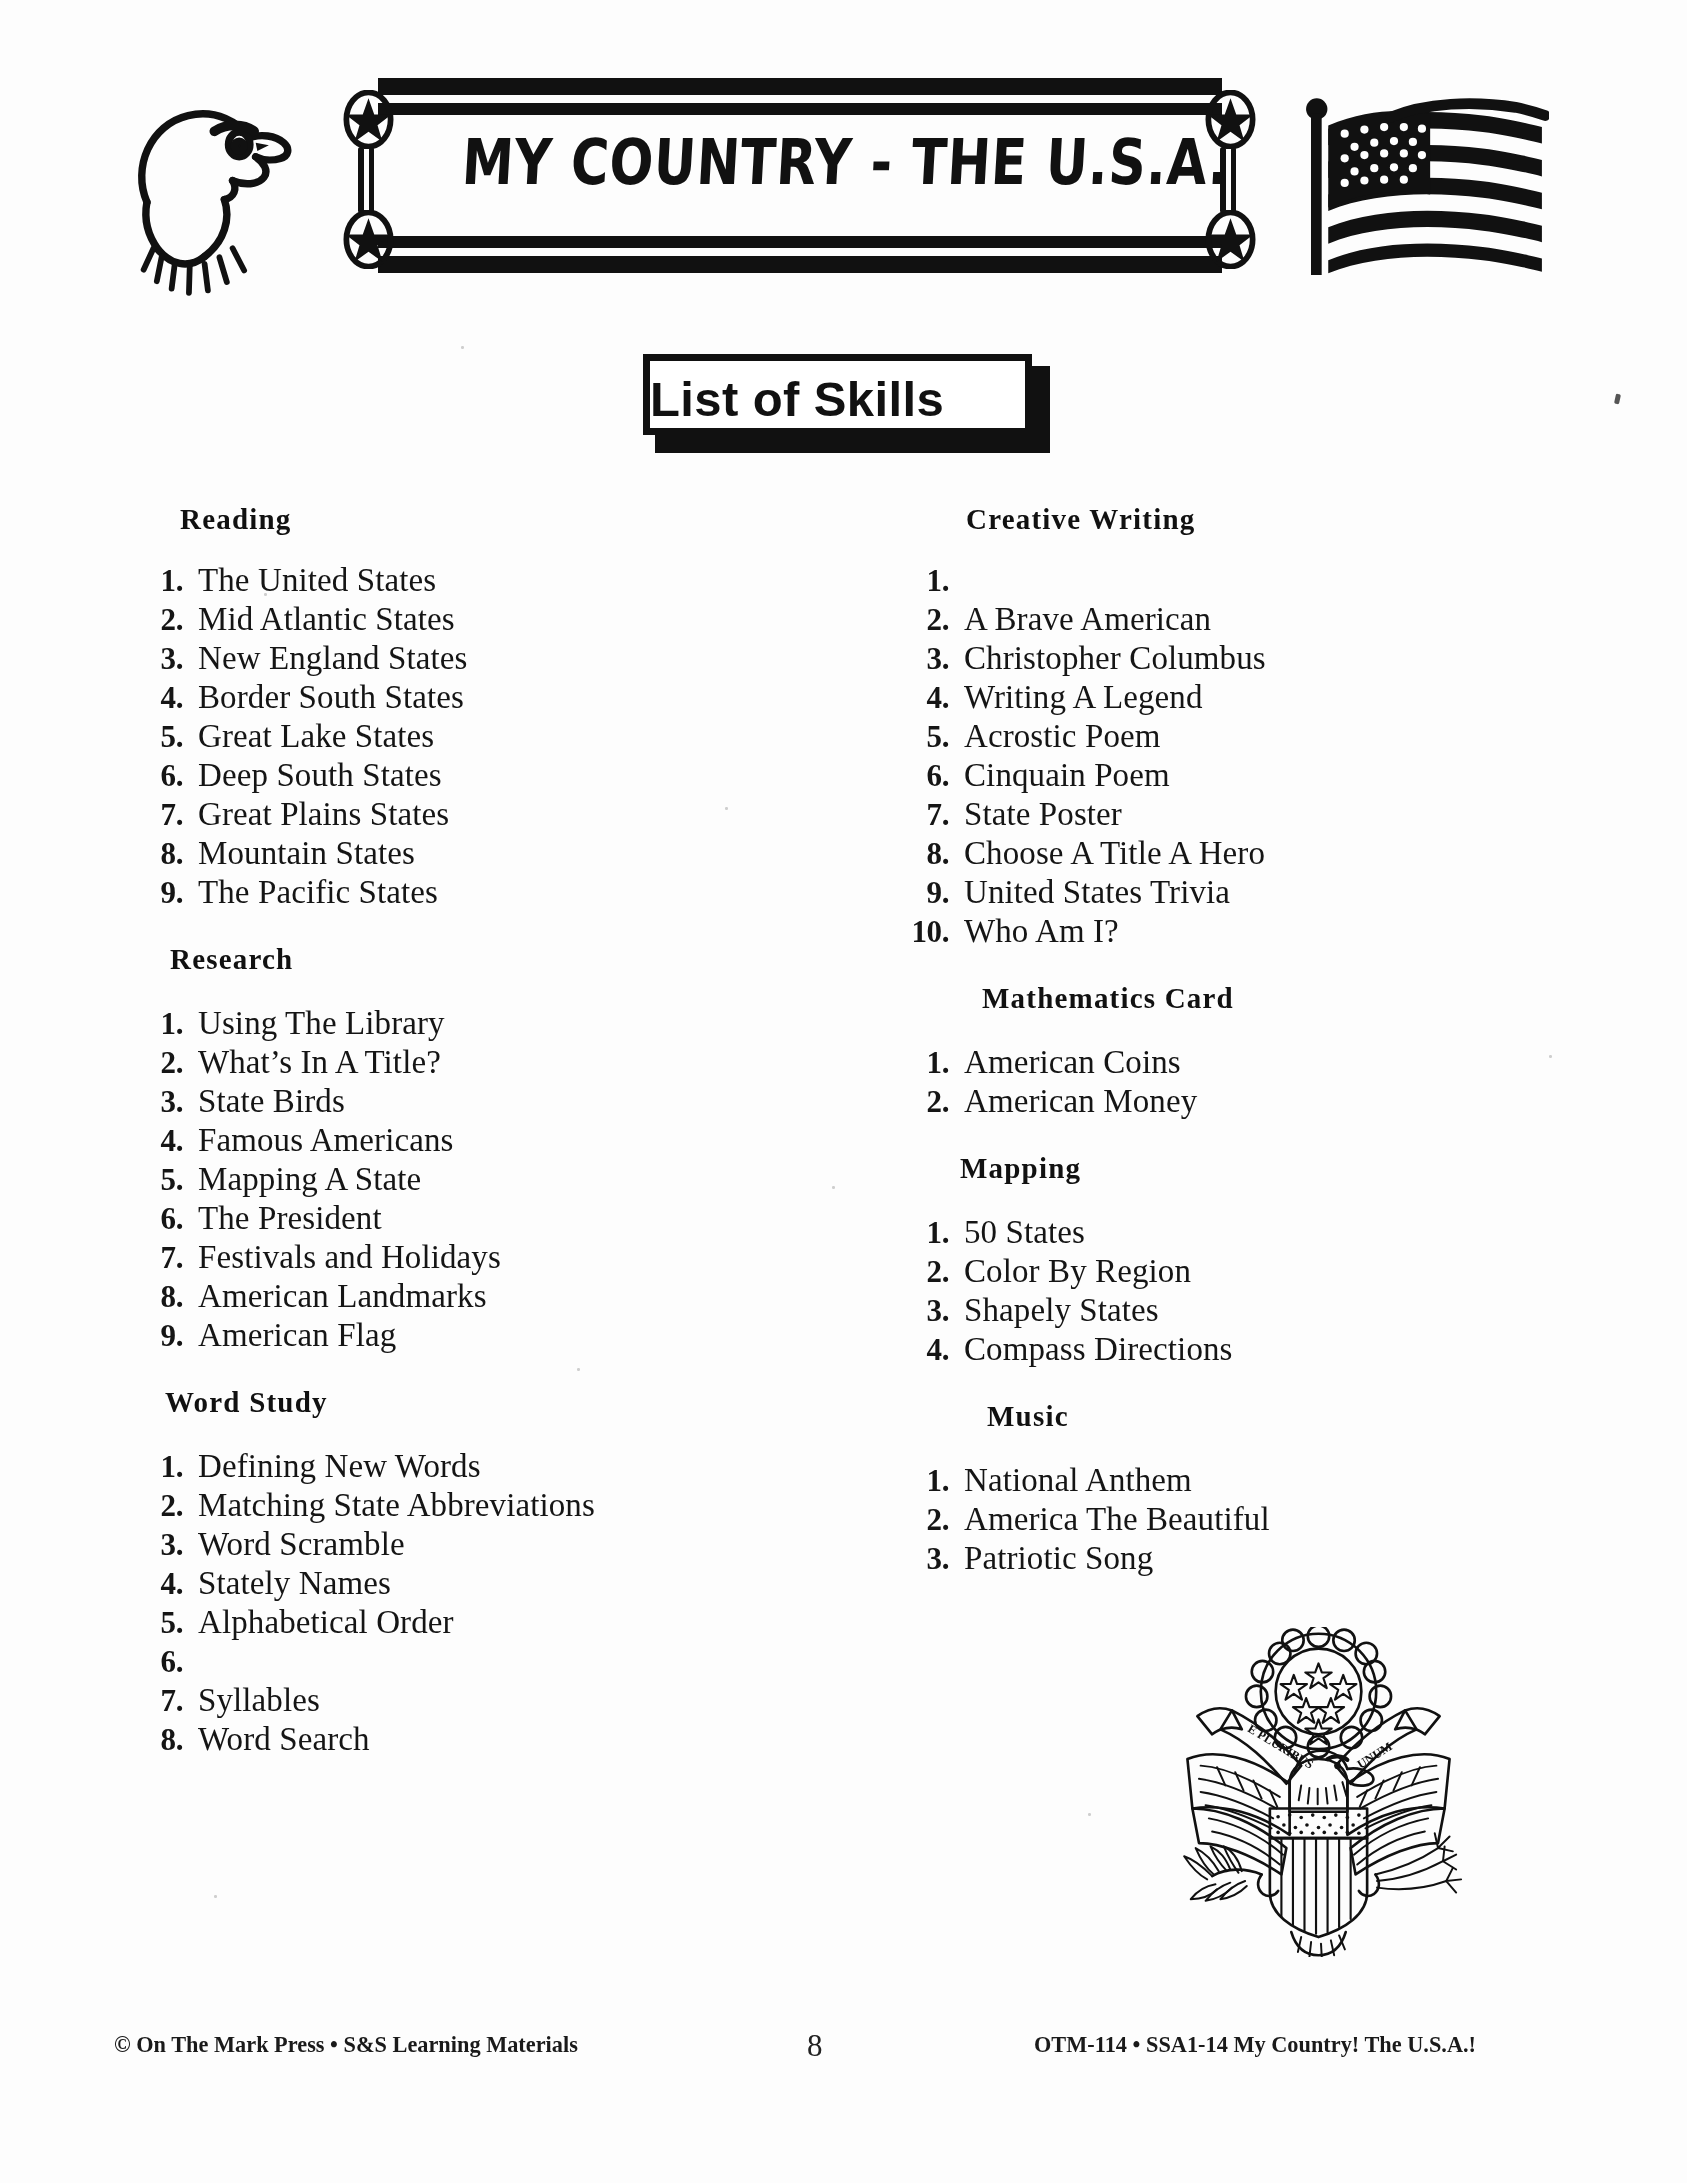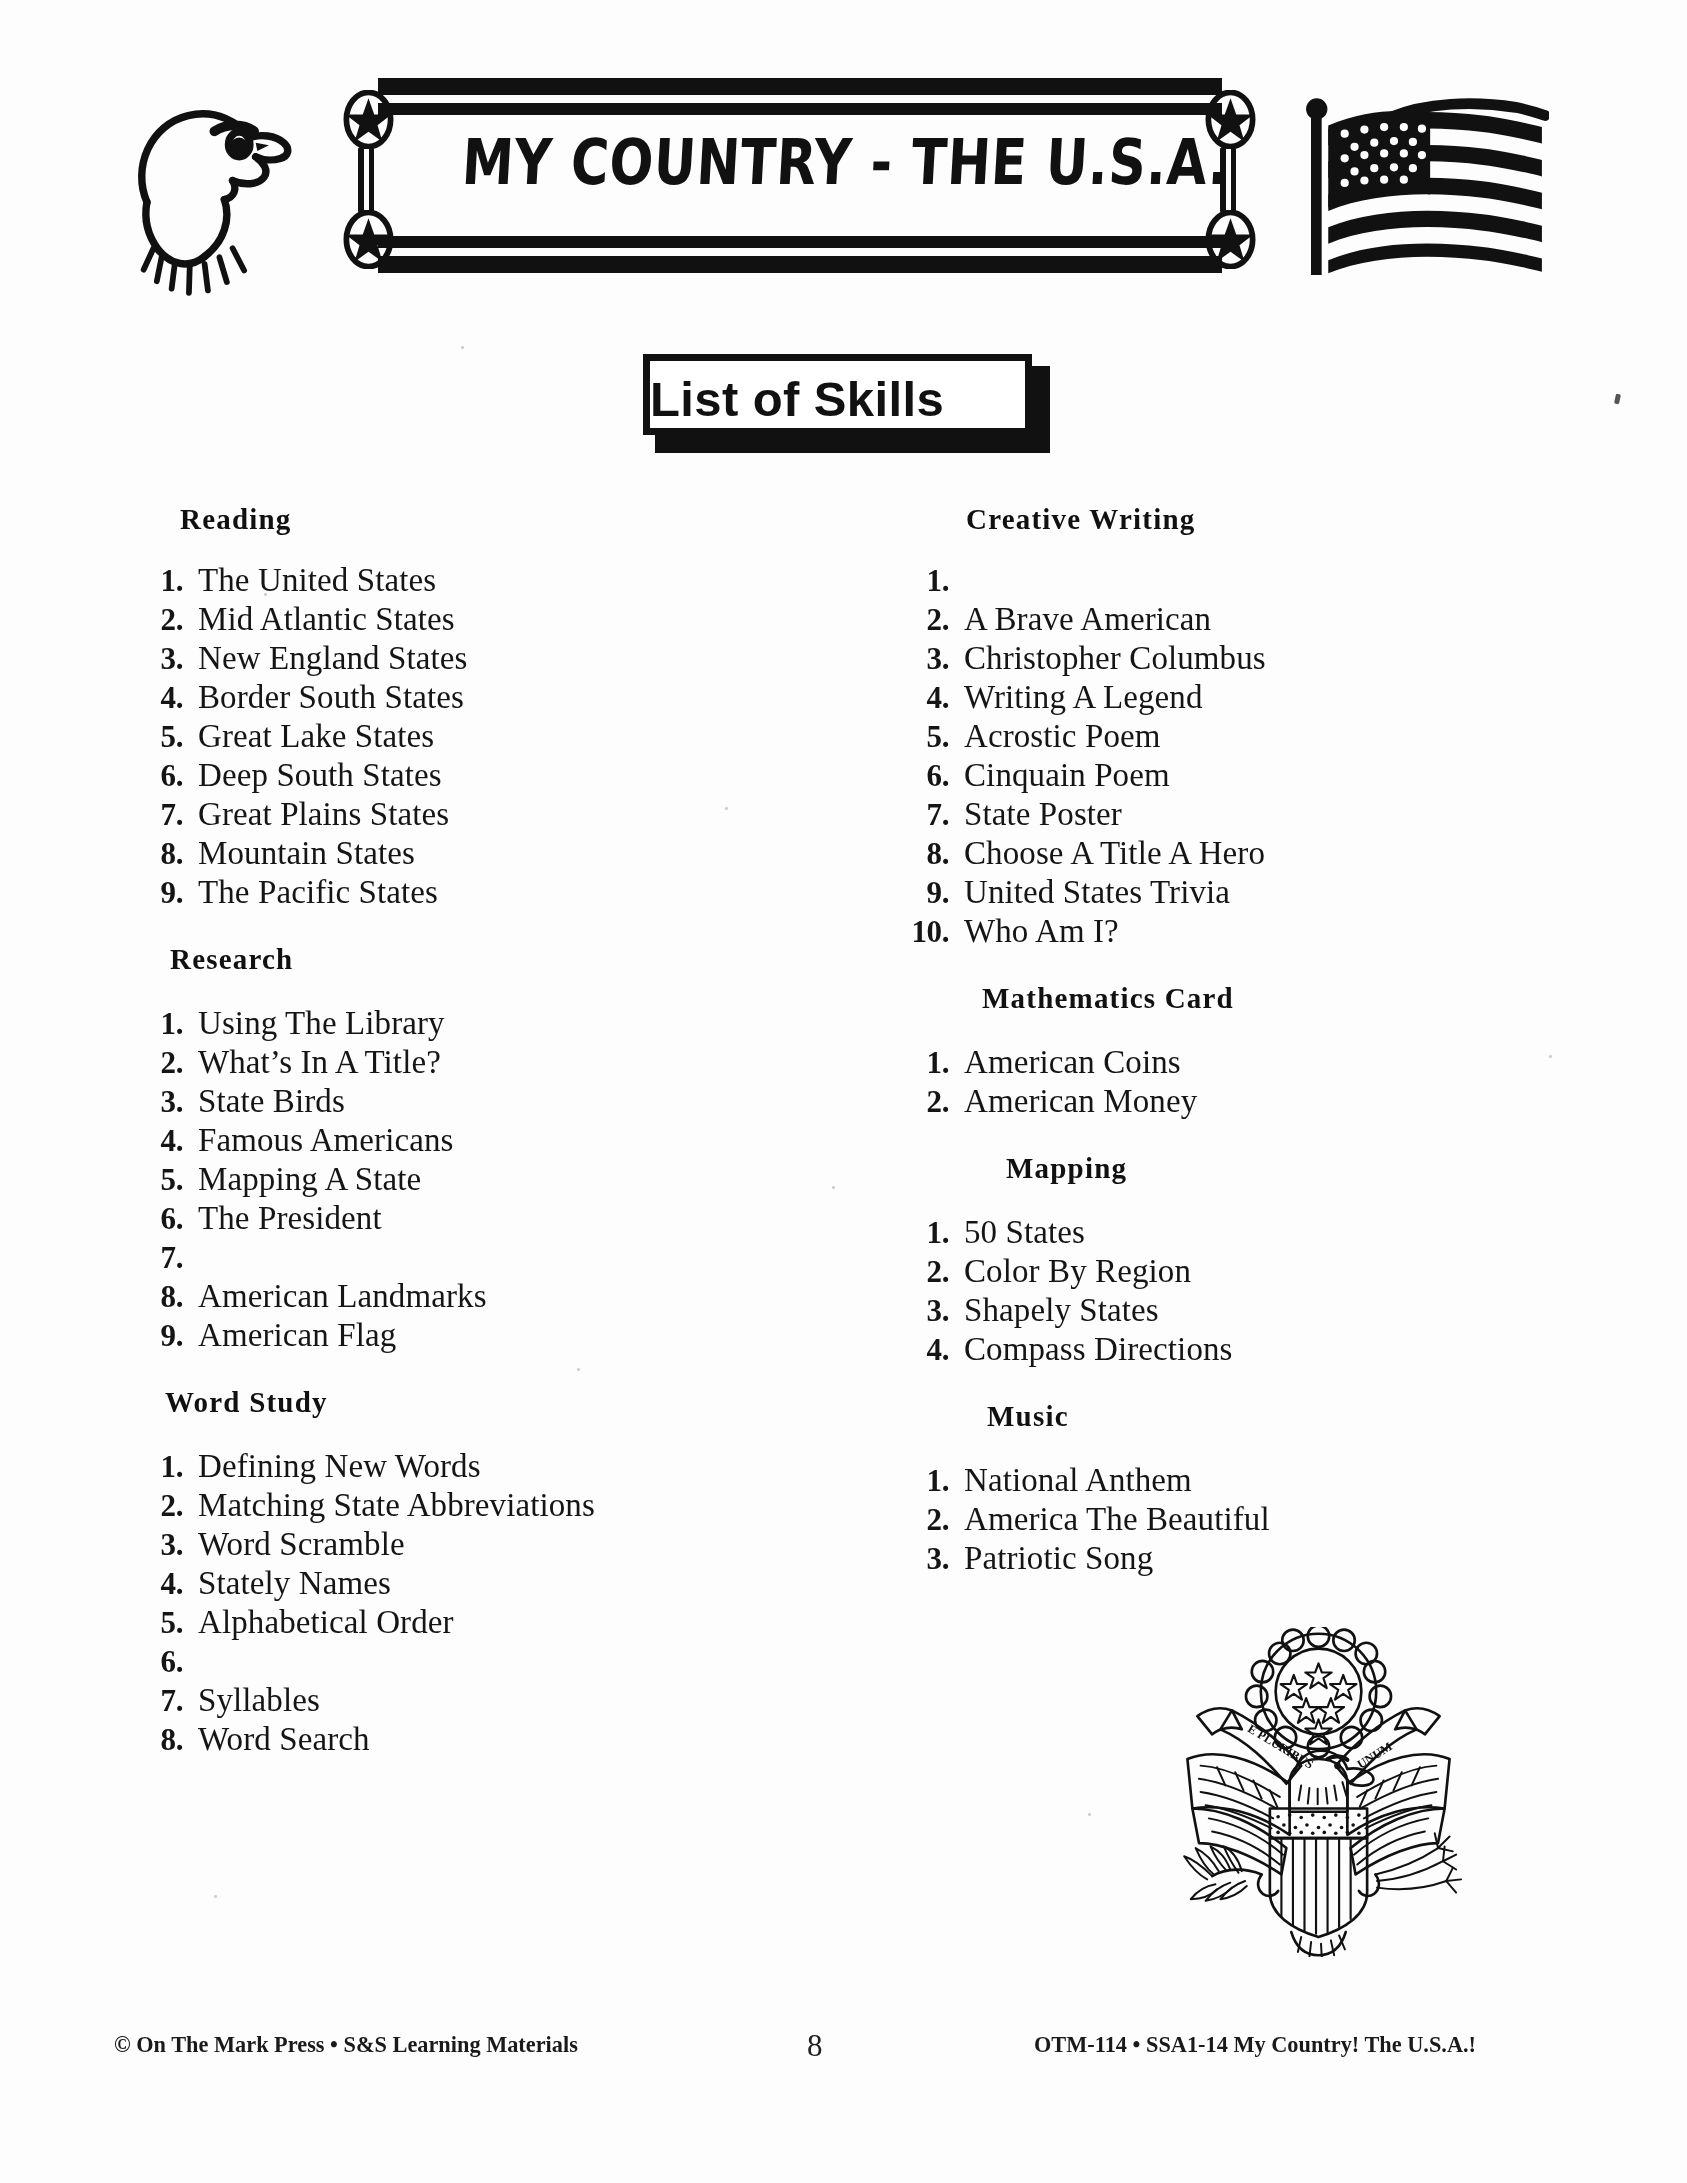--- a/index.html
+++ b/index.html
@@ -177,21 +177,21 @@
     font-size: 29px;
     color: #111;
     letter-spacing: 1.2px;
     white-space: nowrap;
   }
   .head-indent-1 { margin-left: 56px; }
   .head-indent-2 { margin-left: 46px; }
   .head-indent-3 { margin-left: 41px; }
   .head-indent-4 { margin-left: 76px; }
   .head-indent-5 { margin-left: 92px; }
-  .head-indent-6 { margin-left: 116px; font-family: Liberation Serif, serif; }
+  .head-indent-6 { margin-left: 70px; font-family: Liberation Serif, serif; }
   .head-indent-7 { margin-left: 97px; }
 
   ol.skill-list {
     list-style: none;
     margin: 0;
     padding: 0;
   }
   ol.skill-list li {
     display: flex;
     align-items: baseline;
@@ -499,20 +499,21 @@
         <li>
             <span class="num">5.</span>
             <span class="txt">Mapping A State</span>
           </li>
         <li>
             <span class="num">6.</span>
             <span class="txt">The President</span>
           </li>
         <li>
             <span class="num">7.</span>
+            <span class="txt">Festivals and Holidays</span>
           </li>
         <li>
             <span class="num">8.</span>
             <span class="txt">American Landmarks</span>
           </li>
         <li>
             <span class="num">9.</span>
             <span class="txt">American Flag</span>
           </li>
       </ol>

